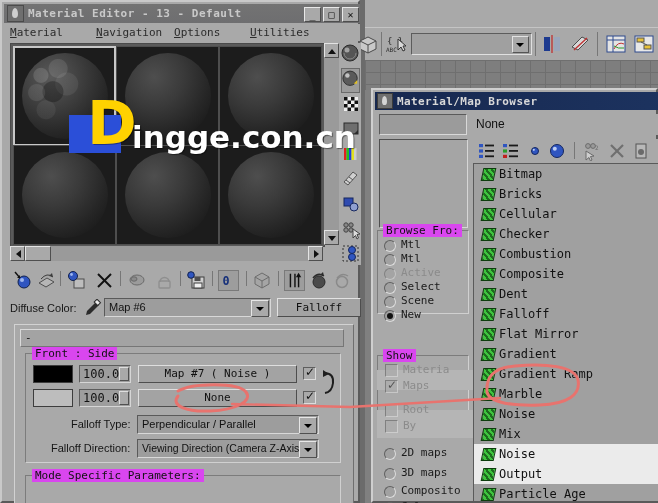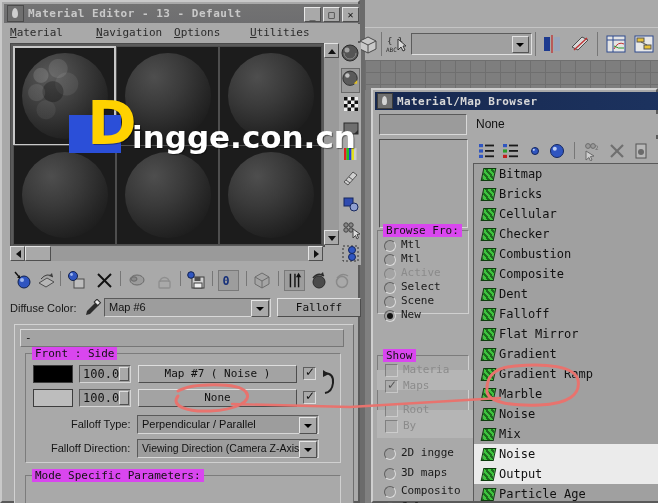--- a/index.html
+++ b/index.html
@@ -603,21 +603,21 @@
   <div class="cbox" style="left:12px;top:274px;opacity:.6;"></div>
   <div class="opt-lbl dim" style="left:30px;top:273px;">Materia</div>
   <div class="cbox on" style="left:12px;top:290px;opacity:.6;"></div>
   <div class="opt-lbl dim" style="left:30px;top:289px;">Maps</div>
   <div class="cbox" style="left:12px;top:314px;opacity:.6;"></div>
   <div class="opt-lbl dim" style="left:30px;top:313px;">Root</div>
   <div class="cbox" style="left:12px;top:330px;opacity:.6;"></div>
   <div class="opt-lbl dim" style="left:30px;top:329px;">By</div>
 
   <div class="radio" style="left:11px;top:358px;"></div>
-  <div class="opt-lbl" style="left:28px;top:356px;">2D ingge</div>
+  <div class="opt-lbl" style="left:28px;top:356px;">2D maps</div>
   <div class="radio" style="left:11px;top:378px;"></div>
   <div class="opt-lbl" style="left:28px;top:376px;">3D maps</div>
   <div class="radio" style="left:11px;top:396px;"></div>
   <div class="opt-lbl" style="left:28px;top:394px;">Composito</div>
   <div class="radio" style="left:11px;top:412px;"></div>
   <div class="opt-lbl" style="left:28px;top:410px;">Color</div>
 
   <div id="br-list">
     <div class="hl-band" style="top:280px;height:40px;"></div>
     <div class="lrow" style="top:0px;">

